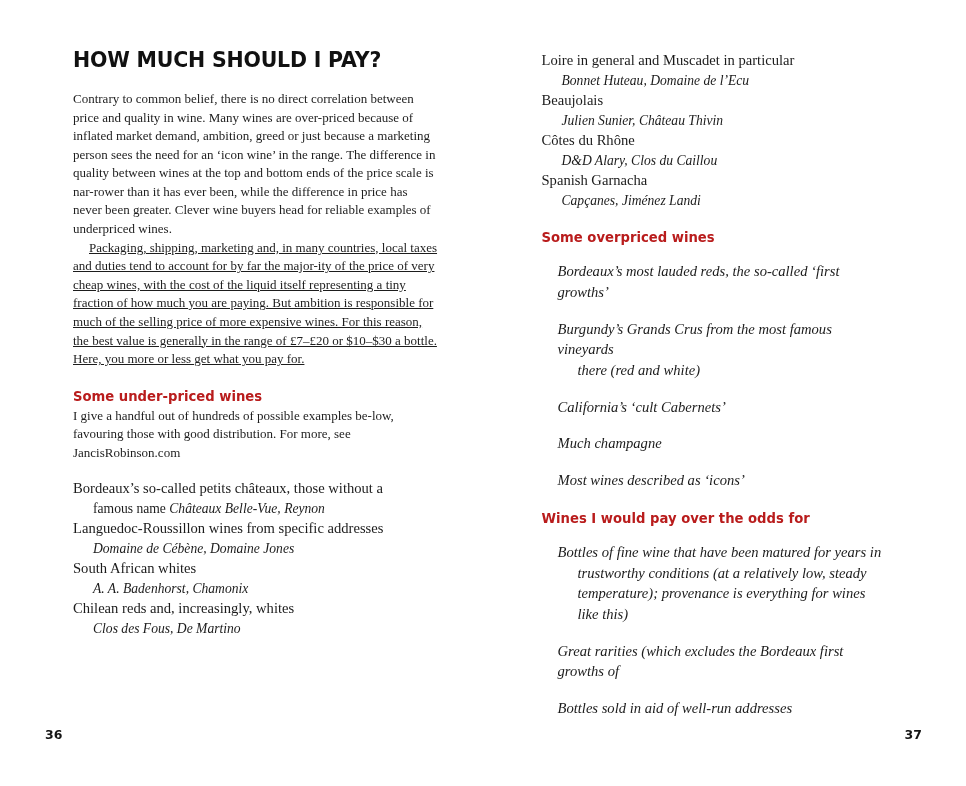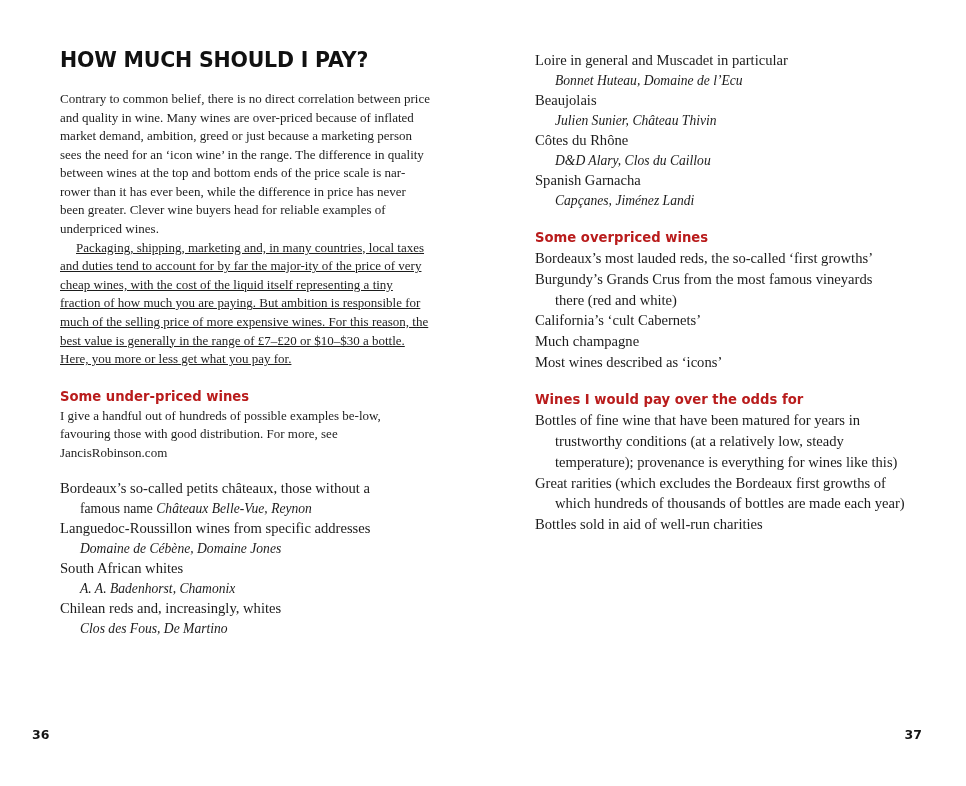--- a/index.html
+++ b/index.html
@@ -12,20 +12,21 @@
     height: 786px;
     font-family: "Liberation Serif", serif;
     color: #1b1b1b;
     position: relative;
     overflow: hidden;
   }
   .spread {
     position: absolute;
     inset: 0;
     display: flex;
+    padding-left: 13px;
   }
   .page {
     position: relative;
     box-sizing: border-box;
     height: 100%;
   }
   .page-left {
     width: 483px;
     padding: 40px 52px 0 60px;
   }
@@ -74,21 +75,22 @@
     display: block;
     font-style: italic;
     padding-left: 20px;
     font-size: 13.6px;
   }
   .plainlist {
     font-size: 14.6px;
     line-height: 1.42;
   }
   .plainlist .row {
-    margin: 0;
+    margin: 16px;
+    font-style: italic;
   }
   .plainlist .cont {
     padding-left: 20px;
     display: block;
   }
   .gap-block {
     margin-top: 16px;
   }
   .folio {
     position: absolute;
@@ -198,23 +200,22 @@
     <h2 class="sub">Wines I would pay over the odds for</h2>
 
     <div class="plainlist">
       <div class="row">
         <span>Bottles of fine wine that have been matured for years in</span>
         <span class="cont">trustworthy conditions (at a relatively low, steady</span>
         <span class="cont">temperature); provenance is everything for wines like this)</span>
       </div>
       <div class="row">
         <span>Great rarities (which excludes the Bordeaux first growths of</span>
-        <span class="cont">which hundreds of thousands of bottles are made each year)</span>
-      </div>
-      <div class="row">
-        <span>Bottles sold in aid of well-run charities</span>
+      </div>
+      <div class="row">
+        <span>Bottles sold in aid of well-run addresses</span>
       </div>
     </div>
 
     <div class="folio folio-right">37</div>
   </div>
 
 </div>
 
 </body></html>

